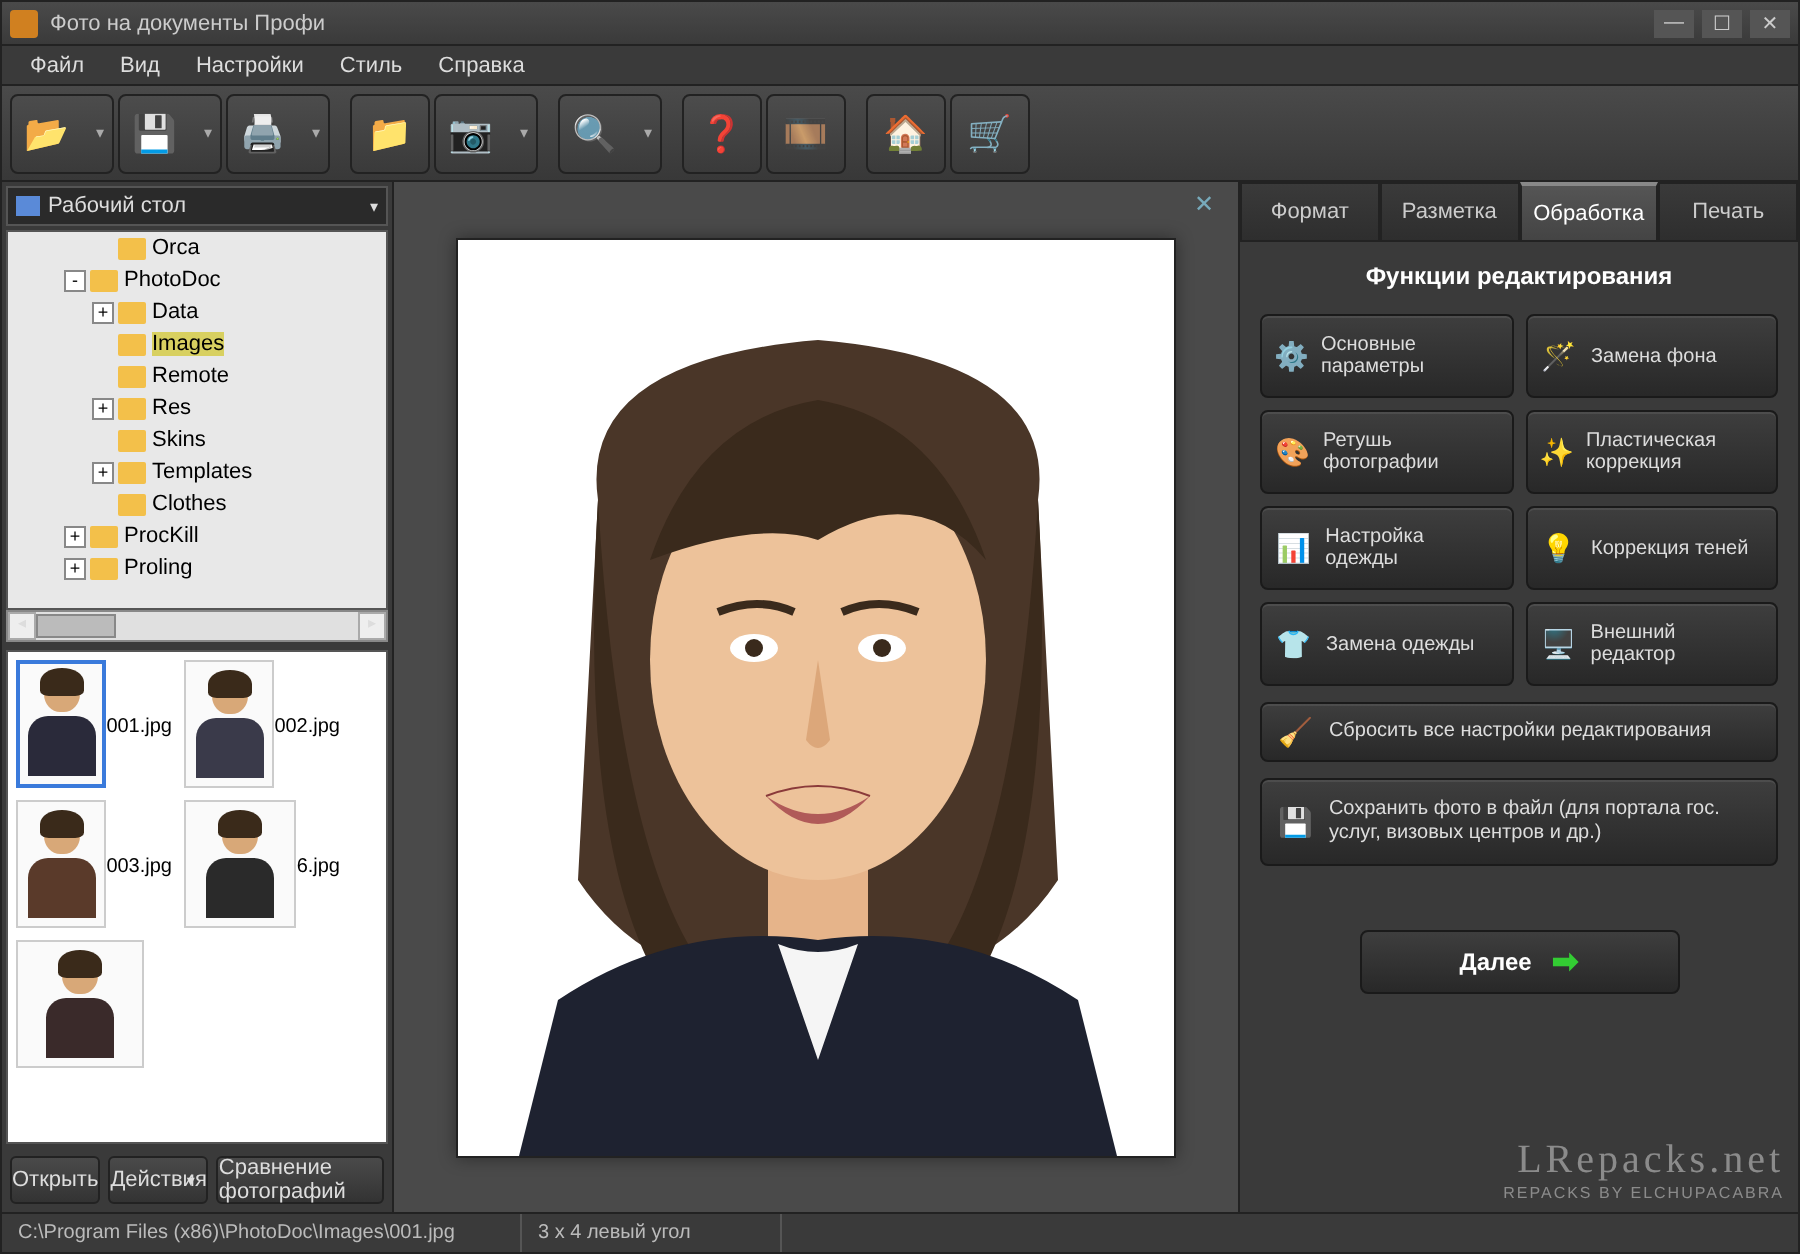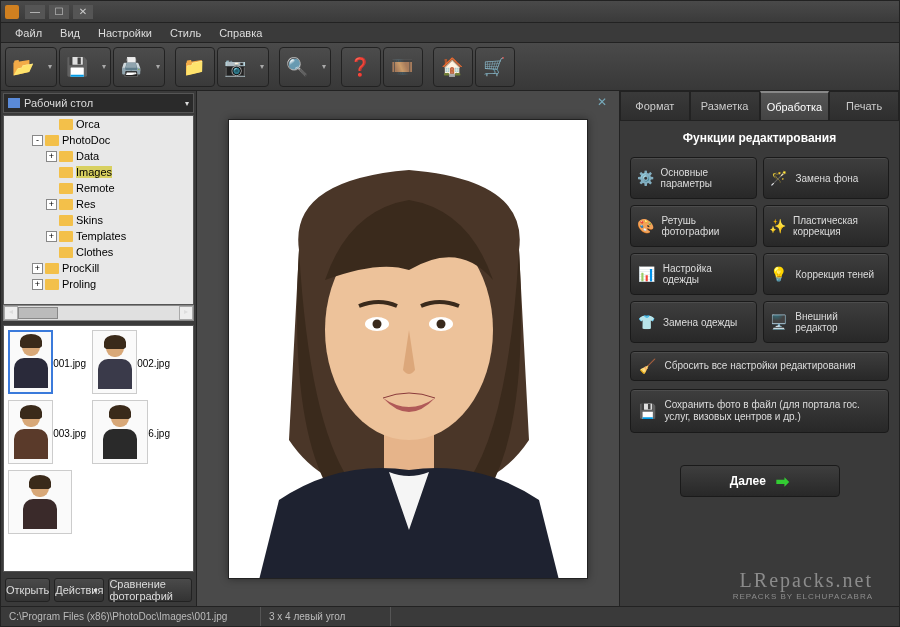--- a/index.html
+++ b/index.html
@@ -58,31 +58,32 @@
   .funcbtn { height: 42px; background: linear-gradient(#3e3e3e,#282828); border: 1px solid #1a1a1a; border-radius: 4px; display: flex; align-items: center; padding: 0 6px; cursor: pointer; box-shadow: inset 0 1px 0 rgba(255,255,255,.08); }
   .funcbtn .ficon { width: 20px; height: 20px; margin-right: 6px; font-size: 14px; display: flex; align-items: center; justify-content: center; }
   .funcbtn .flabel { font-size: 10px; color: #ddd; line-height: 1.1; }
   .widebtn { width: 100%; min-height: 30px; background: linear-gradient(#3e3e3e,#282828); border: 1px solid #1a1a1a; border-radius: 4px; display: flex; align-items: center; padding: 4px 8px; cursor: pointer; margin-top: 8px; box-shadow: inset 0 1px 0 rgba(255,255,255,.08); }
   .widebtn .wicon { font-size: 14px; margin-right: 8px; }
   .widebtn .wlabel { font-size: 10px; color: #ddd; line-height: 1.2; }
   .nextbtn { width: 160px; height: 32px; background: linear-gradient(#3e3e3e,#282828); border: 1px solid #1a1a1a; border-radius: 4px; display: flex; align-items: center; justify-content: center; cursor: pointer; margin-top: 32px; font-size: 12px; font-weight: bold; color: #fff; gap: 10px; }
   .nextbtn .arrow { color: #3c3; font-size: 16px; }
   .statusbar { height: 20px; background: #3a3a3a; border-top: 1px solid #222; display: flex; align-items: center; font-size: 10px; color: #bbb; }
   .statuscell { padding: 0 8px; border-right: 1px solid #555; height: 100%; display: flex; align-items: center; }
-  .watermark { position: absolute; right: 27px; bottom: 26px; text-align: right; color: rgba(220,220,220,.5); pointer-events: none; }
+  .watermark { position: absolute; right: 8px; bottom: 26px; text-align: right; color: rgba(220,220,220,.5); pointer-events: none; }
   .watermark .big { font-size: 20px; letter-spacing: 2px; font-family: Georgia, serif; }
   .watermark .small { font-size: 8px; letter-spacing: 1px; }
 </style>
 </head>
 <body>
 
 <div class="window">
 
   <div class="titlebar">
     <div class="appicon"></div>
+    <div class="title">Фото на документы Профи</div>
     <div class="winbtns">
       <div class="winbtn">—</div>
       <div class="winbtn">☐</div>
       <div class="winbtn">✕</div>
     </div>
   </div>
 
   <div class="menubar">
     <div class="menuitem">Файл</div>
     <div class="menuitem">Вид</div>

